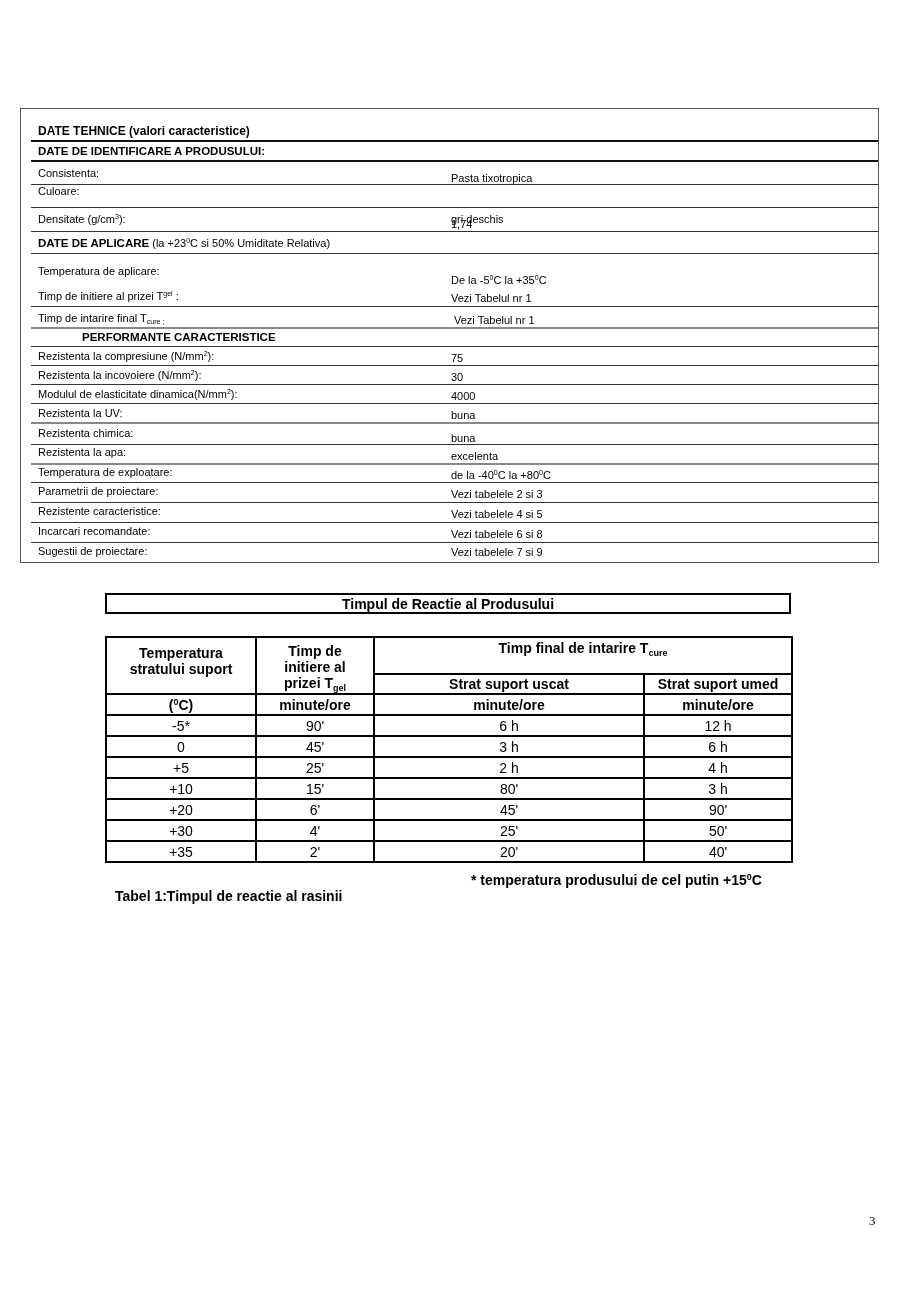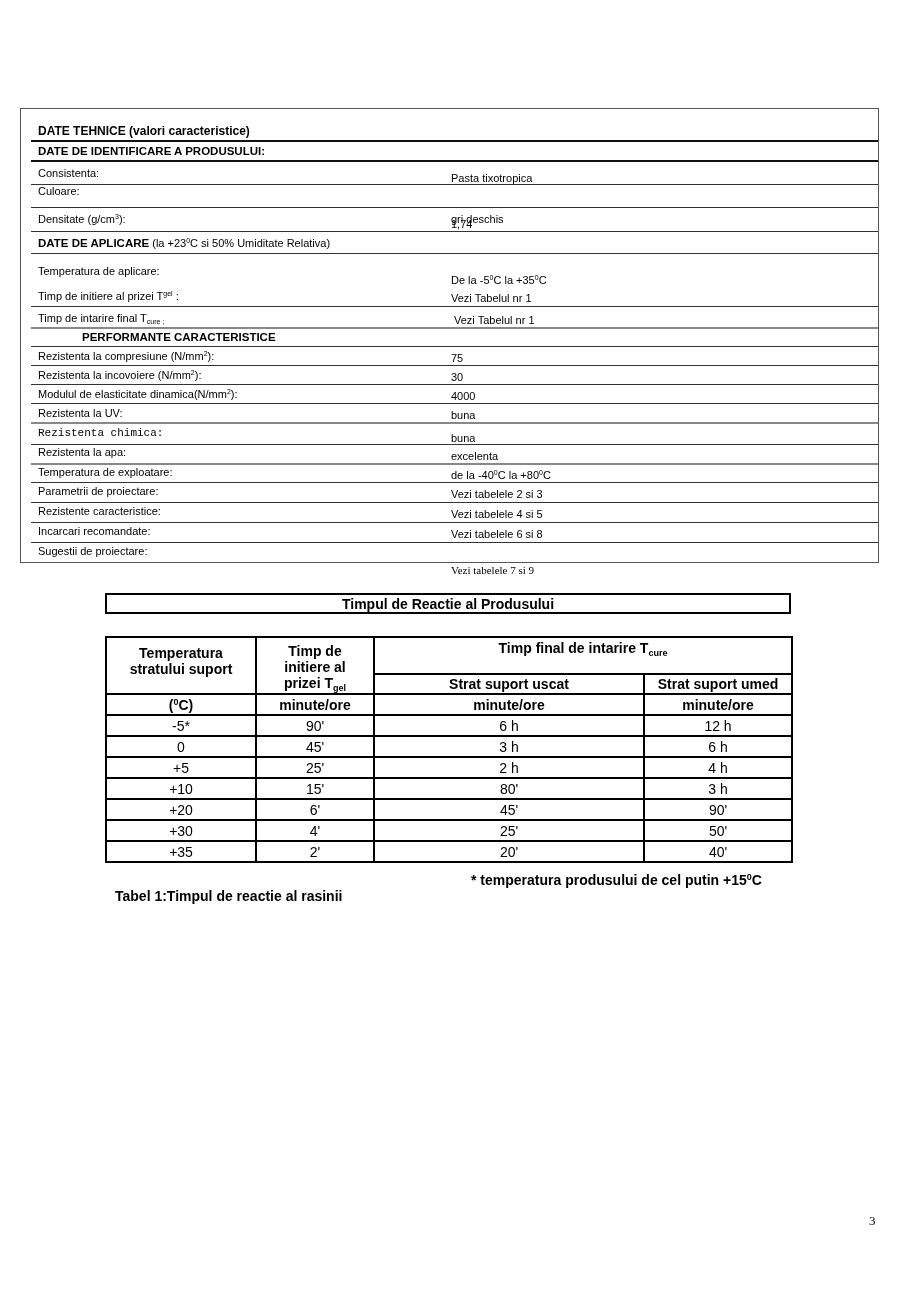--- a/index.html
+++ b/index.html
@@ -82,21 +82,21 @@
   </div>
   <div class="row" style="height:19px;">
     <span class="lbl" style="top:3px;"><span>Modulul de elasticitate dinamica(N/mm</span><sup class="s">2</sup><span>):</span></span>
     <span class="val" style="top:5px;">4000</span>
   </div>
   <div class="row" style="height:19px;">
     <span class="lbl" style="top:3px;">Rezistenta la UV:</span>
     <span class="val" style="top:5px;">buna</span>
   </div>
   <div class="row gray" style="height:22px;">
-    <span class="lbl" style="top:3px;font-family:Liberation Mono, monospace;">Rezistenta chimica:</span>
+    <span class="lbl" style="top:3px;">Rezistenta chimica:</span>
     <span class="val" style="top:8px;">buna</span>
   </div>
   <div class="row" style="height:19px;">
     <span class="lbl" style="top:1px;">Rezistenta la apa:</span>
     <span class="val" style="top:5px;">excelenta</span>
   </div>
   <div class="row gray" style="height:19px;">
     <span class="lbl" style="top:1px;">Temperatura de exploatare:</span>
     <span class="val" style="top:4px;"><span>de la -40</span><sup class="s">0</sup><span>C la +80</span><sup class="s">0</sup><span>C</span></span>
   </div>
@@ -107,21 +107,21 @@
   <div class="row" style="height:20px;">
     <span class="lbl" style="top:2px;">Rezistente caracteristice:</span>
     <span class="val" style="top:5px;">Vezi tabelele 4 si 5</span>
   </div>
   <div class="row" style="height:20px;">
     <span class="lbl" style="top:2px;">Incarcari recomandate:</span>
     <span class="val" style="top:5px;">Vezi tabelele 6 si 8</span>
   </div>
   <div class="row" style="height:20px;">
     <span class="lbl" style="top:2px;">Sugestii de proiectare:</span>
-    <span class="val" style="top:21px;font-family:Liberation Serif, serif;">Vezi tabelele 7 si 9</span>
+    <span class="val" style="top:3px;">Vezi tabelele 7 si 9</span>
   </div>
 </div>
 
 <div id="rt-title" class="abs">Timpul de Reactie al Produsului</div>
 
 <table id="rt" class="abs">
   <colgroup>
     <col style="width:150px">
       <col style="width:118px">
       <col style="width:270px">

